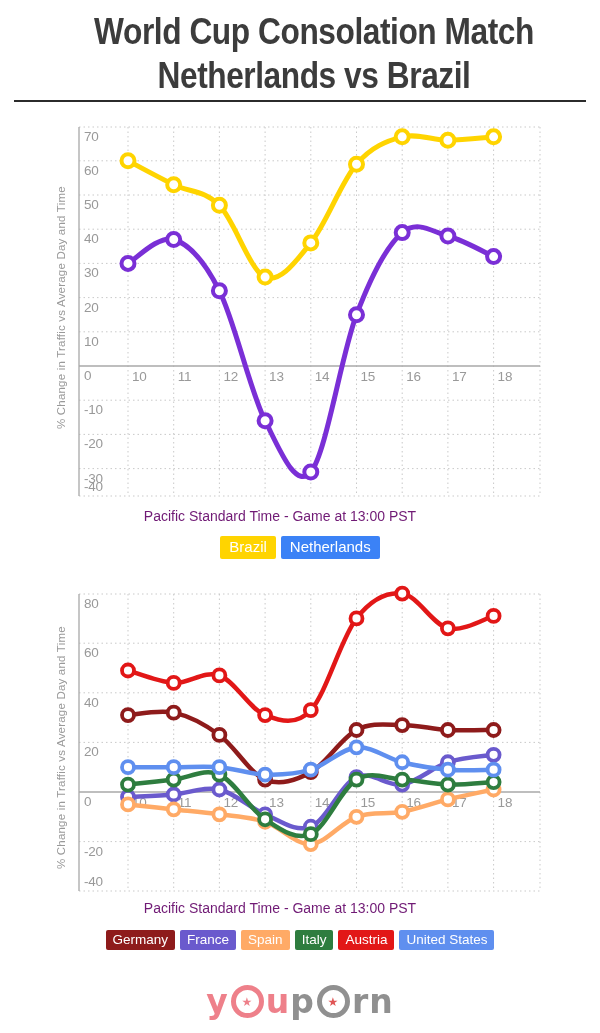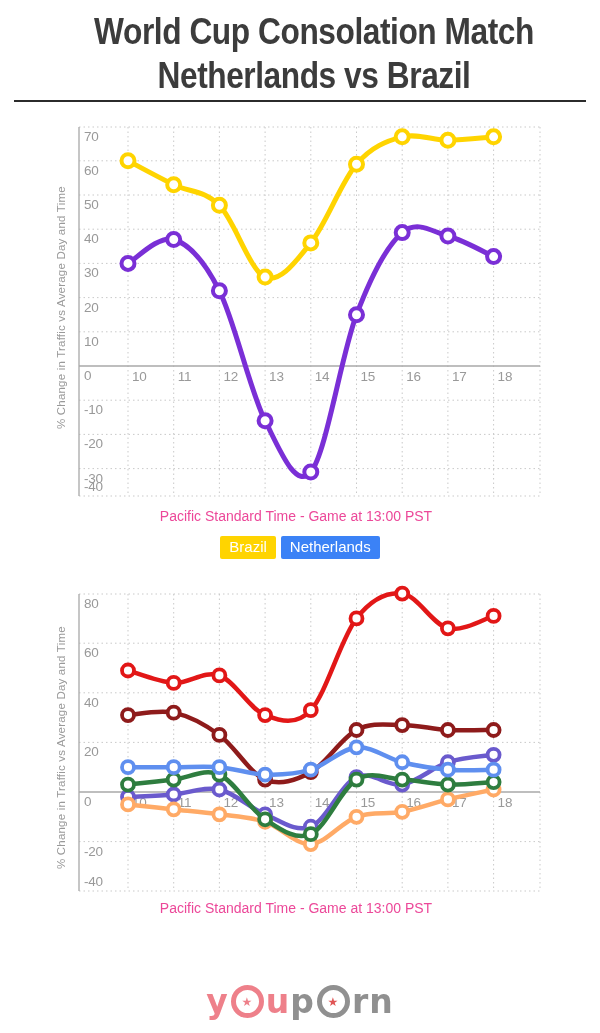--- a/index.html
+++ b/index.html
@@ -8,21 +8,21 @@
   h1{position:absolute;top:10px;left:14px;width:600px;margin:0;text-align:center;
      font-weight:700;color:#3c3c3c;}
   h1 .t{font-size:36px;line-height:44px;transform:scaleX(.88);transform-origin:50% 50%;
         letter-spacing:-.5px;}
   .rule{position:absolute;top:100px;left:14px;width:572px;height:0;
         border-top:2px solid #2b2b2b;}
   .chart{position:absolute;left:55px;}
   .ylab{position:absolute;left:52px;width:18px;display:flex;align-items:center;justify-content:center;
         writing-mode:vertical-rl;transform:rotate(180deg);
         font-size:11.5px;color:#999;letter-spacing:.2px;white-space:nowrap;}
-  .xlab{position:absolute;left:16px;width:560px;text-align:center;font-size:14px;color:#ec4899;}
+  .xlab{position:absolute;left:0;width:560px;text-align:center;font-size:14px;color:#701a75;}
   .legend{position:absolute;left:0;width:600px;display:flex;justify-content:center;align-items:center;}
   .legend .chip{color:#fff;border-radius:2px;margin:0 2.5px;white-space:nowrap;}
   #legend1 .chip{font-size:15px;padding:2px 9px 4px;}
   #legend2 .chip{font-size:13.5px;padding:2px 7px 3px;}
   .logo{position:absolute;top:982px;left:0;width:600px;display:flex;justify-content:center;
         align-items:center;font-family:"DejaVu Sans",sans-serif;font-weight:800;}
   .logo .seg{display:flex;align-items:center;font-size:33px;letter-spacing:1px;}
   .logo-o{display:inline-flex;width:23px;height:23px;border:5px solid currentColor;border-radius:50%;
         align-items:center;justify-content:center;margin:0 2px;}
   .logo-o .st{font-size:12px;line-height:12px;}
@@ -203,20 +203,28 @@
       <circle cx="118.7" cy="187.2" r="6" fill="#fff" stroke="#5F8FEF" stroke-width="3.8"></circle>
       <circle cx="164.4" cy="187.2" r="6" fill="#fff" stroke="#5F8FEF" stroke-width="3.8"></circle>
       <circle cx="210.10000000000002" cy="194.64" r="6" fill="#fff" stroke="#5F8FEF" stroke-width="3.8"></circle>
       <circle cx="255.8" cy="189.68" r="6" fill="#fff" stroke="#5F8FEF" stroke-width="3.8"></circle>
       <circle cx="301.5" cy="167.36" r="6" fill="#fff" stroke="#5F8FEF" stroke-width="3.8"></circle>
       <circle cx="347.20000000000005" cy="182.24" r="6" fill="#fff" stroke="#5F8FEF" stroke-width="3.8"></circle>
       <circle cx="392.90000000000003" cy="189.68" r="6" fill="#fff" stroke="#5F8FEF" stroke-width="3.8"></circle>
       <circle cx="438.6" cy="189.68" r="6" fill="#fff" stroke="#5F8FEF" stroke-width="3.8"></circle>
     </svg>
   <div class="xlab" style="top:900px">Pacific Standard Time - Game at 13:00 PST</div>
+  <div class="legend" id="legend2" style="top:930px">
+      <span class="chip" style="background: rgb(142, 27, 27);">Germany</span>
+      <span class="chip" style="background: rgb(106, 90, 205);">France</span>
+      <span class="chip" style="background: rgb(255, 170, 102);">Spain</span>
+      <span class="chip" style="background: rgb(46, 125, 63);">Italy</span>
+      <span class="chip" style="background: rgb(226, 23, 23);">Austria</span>
+      <span class="chip" style="background: rgb(95, 143, 239);">United States</span>
+    </div>
 
   <div class="logo">
     <span class="seg" id="logo-you" style="color: rgb(238, 128, 138);">
       <span>y</span>
       <span class="logo-o">
         <span class="st">★</span>
       </span>
       <span>u</span>
     </span>
     <span class="seg" id="logo-porn" style="color: rgb(144, 144, 144);">

